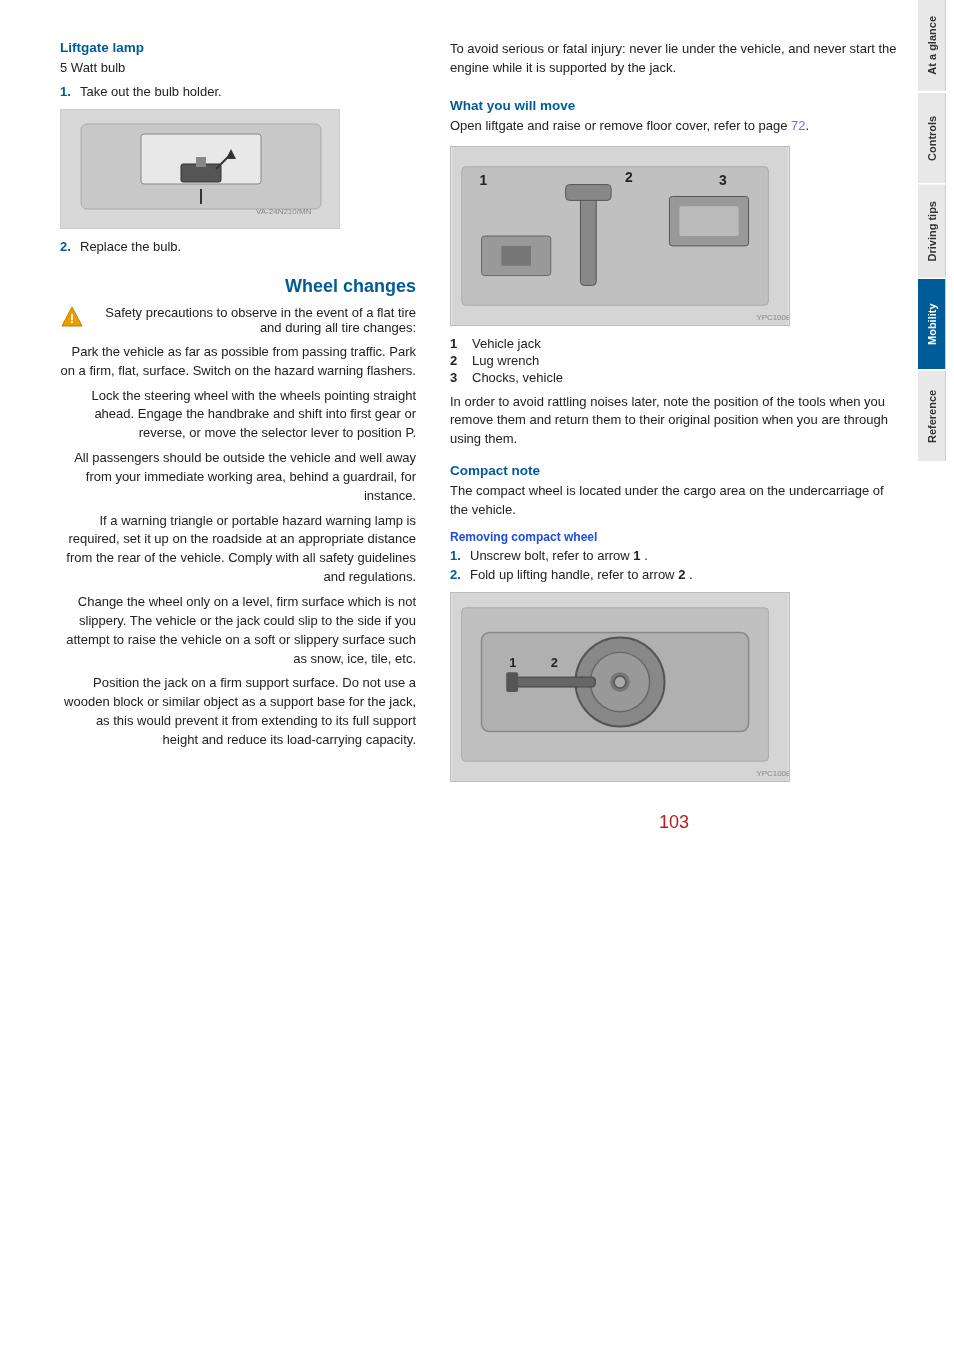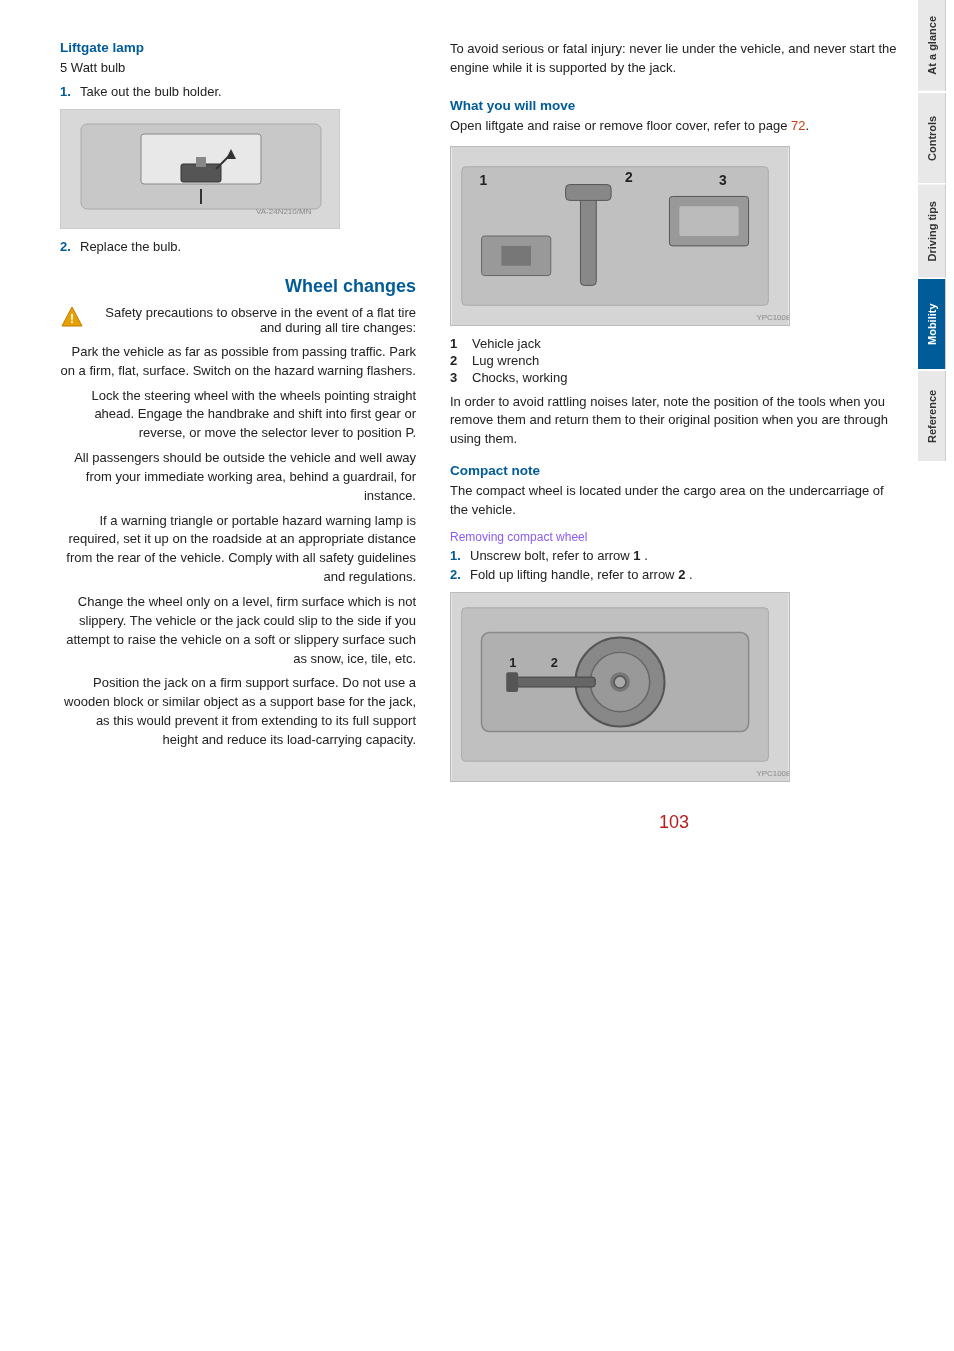--- a/index.html
+++ b/index.html
@@ -87,23 +87,23 @@
     }
 
     .section-header-large-blue {
       color: #005b99;
       font-size: 18px;
       font-weight: bold;
       margin-bottom: 8px;
     }
 
     .section-header-small {
-      color: #8b5cf6;
+      color: #1d4ed8;
       font-size: 12px;
-      font-weight: normal;
+      font-weight: bold;
       margin-bottom: 4px;
     }
 
     
     .numbered-item {
       display: flex;
       gap: 6px;
       margin-bottom: 4px;
     }
 
@@ -159,21 +159,21 @@
     
     .page-number {
       text-align: center;
       font-size: 18px;
       color: #b91c1c;
       margin-top: 20px;
     }
 
     p { margin-bottom: 6px; line-height: 1.45; }
 
-    .link-blue { color: #c2410c; }
+    .link-blue { color: #8b5cf6; }
 
     .right-col-image {
       width: 100%;
       max-width: 340px;
       height: 180px;
       background: #eaeaea;
       border: 1px solid #bbb;
       position: relative;
       margin: 10px 0;
       overflow: hidden;
@@ -288,21 +288,21 @@
           <div class="list-item">
             <span class="list-num">1</span>
             <span>Vehicle jack</span>
           </div>
           <div class="list-item">
             <span class="list-num">2</span>
             <span>Lug wrench</span>
           </div>
           <div class="list-item">
             <span class="list-num">3</span>
-            <span>Chocks, working</span>
+            <span>Chocks, vehicle</span>
           </div>
         </div>
 
         <p style="margin-top:8px;">In order to avoid rattling noises later, note the position of the tools when you remove them and return them to their original position when you are through using them.</p>
       </div>
 
       <div style="margin-top: 14px;">
         <div class="section-header-blue">Compact note</div>
         <p>The compact wheel is located under the cargo area on the undercarriage of the vehicle.</p>
       </div>

